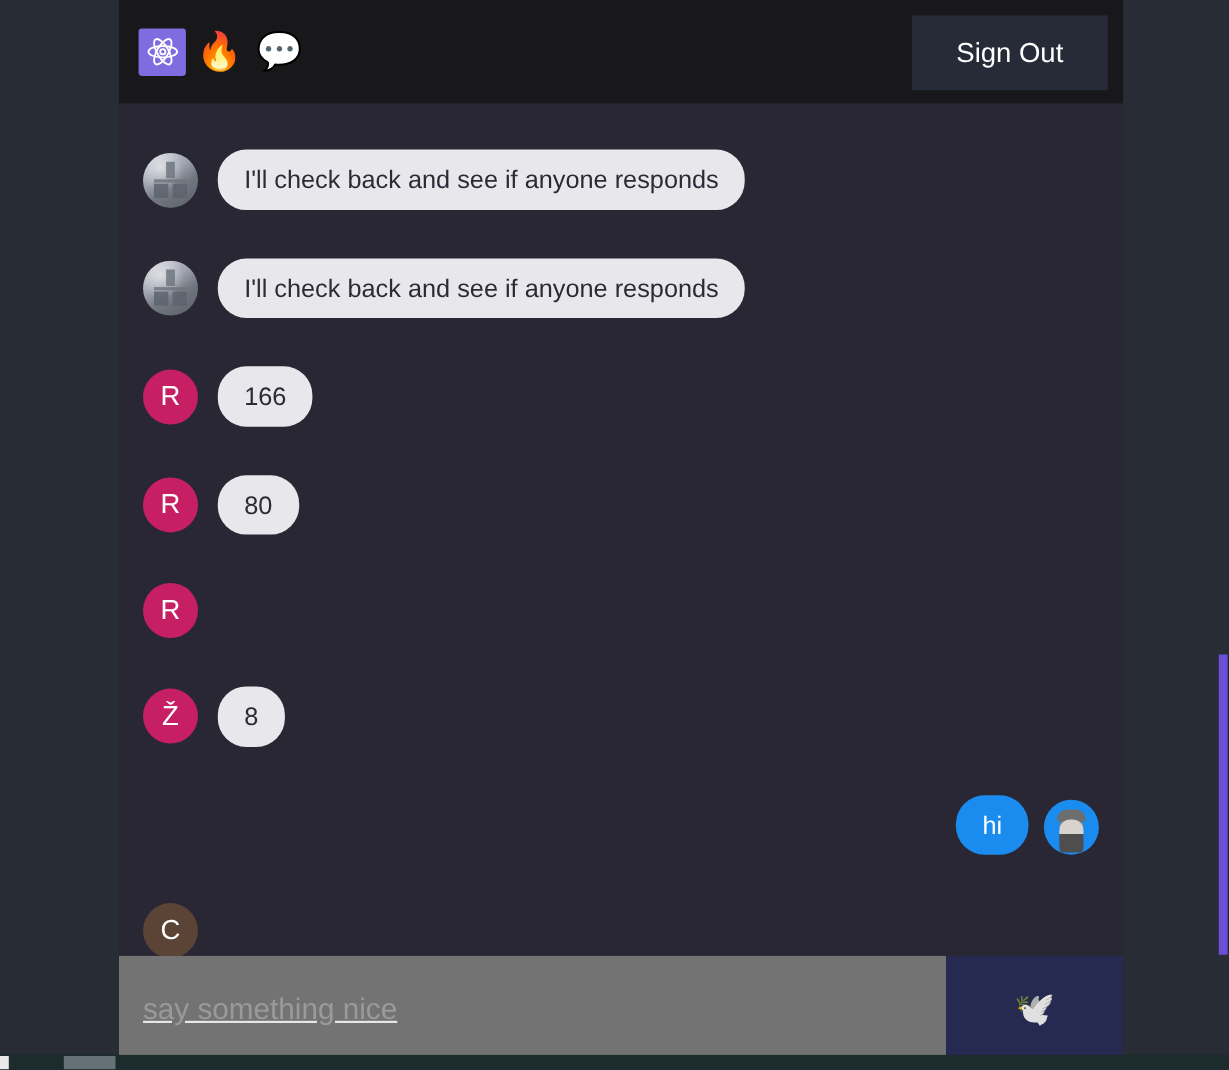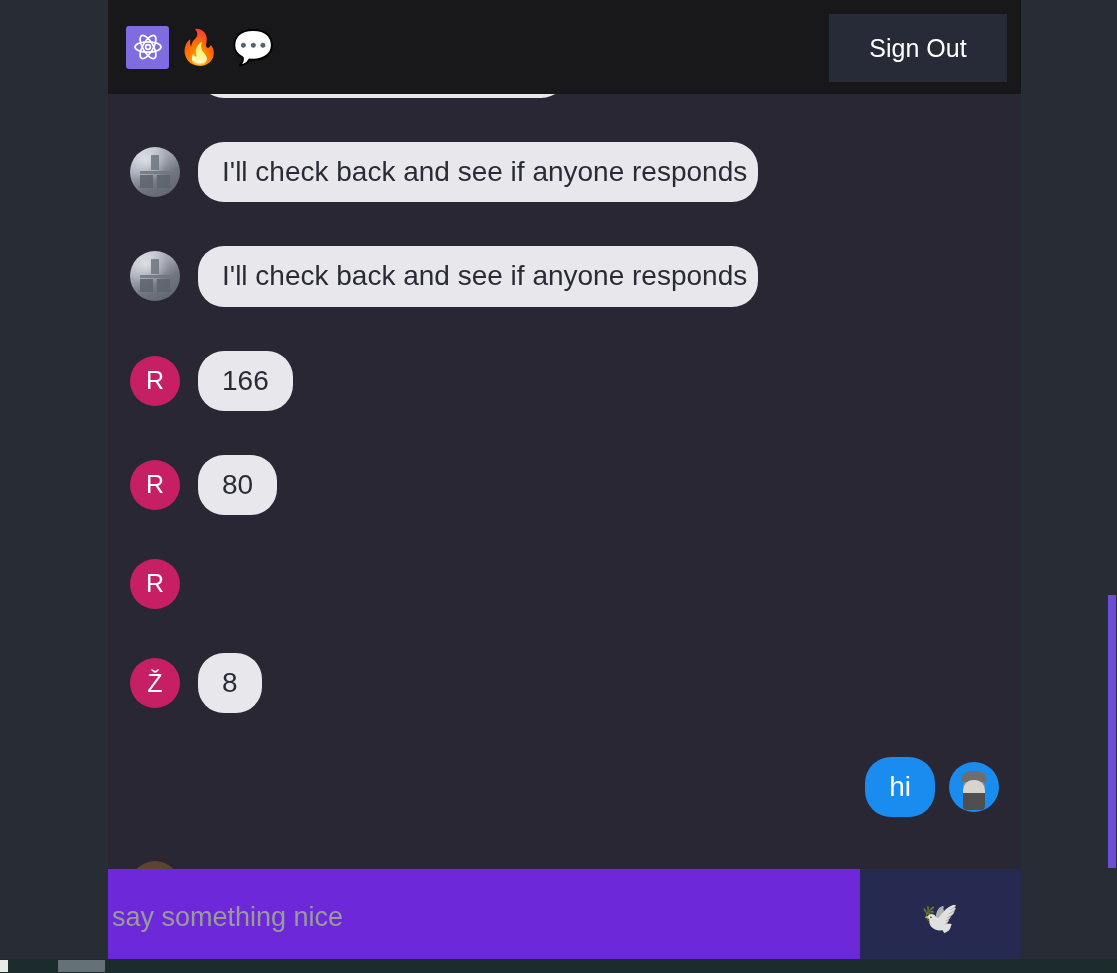--- a/index.html
+++ b/index.html
@@ -41,20 +41,21 @@
   }
 
   .msg-row {
     display: flex;
     align-items: center;
     padding: 0 22px;
     margin-bottom: 44px;
   }
   .msg-row.sent {
     flex-direction: row-reverse;
+    align-items: flex-end;
   }
 
   .avatar {
     flex: 0 0 auto;
     width: 50px;
     height: 50px;
     border-radius: 50%;
     display: flex;
     align-items: center;
     justify-content: center;
@@ -106,21 +107,21 @@
     transform: translateX(-50%);
     width: 22px; height: 30px;
     border-radius: 10px 10px 4px 4px;
     background: linear-gradient(#d8d4cd 0 45%, #4e4e4e 45% 100%);
   }
 
   .bubble {
     max-width: 560px;
     border-radius: 26px;
     padding: 14px 24px;
-    font-size: 28px;
+    font-size: 23px;
     line-height: 1.15;
     white-space: nowrap;
   }
   .msg-row.received .bubble {
     margin-left: 18px;
     background: #e8e8ec;
     color: #2b2b38;
   }
   .msg-row.sent .bubble {
     margin-right: 14px;
@@ -181,27 +182,28 @@
   .composer {
     position: absolute;
     left: 0;
     bottom: 0;
     width: 913px;
     height: 97px;
     display: flex;
   }
   .composer-input {
     flex: 1 1 auto;
-    background: #6d28d9;
+    background: #737373;
     border: none;
     outline: none;
     color: #e6e6e6;
     font-family: "Liberation Sans", sans-serif;
     font-size: 27px;
-    padding: 0 4px;
+    padding: 0 22px;
+    text-decoration: underline;
   }
   .composer-input::placeholder {
     color: #9a9a9a;
     opacity: 1;
   }
   .send-btn {
     flex: 0 0 auto;
     width: 161px;
     background: #272a50;
     border: none;

